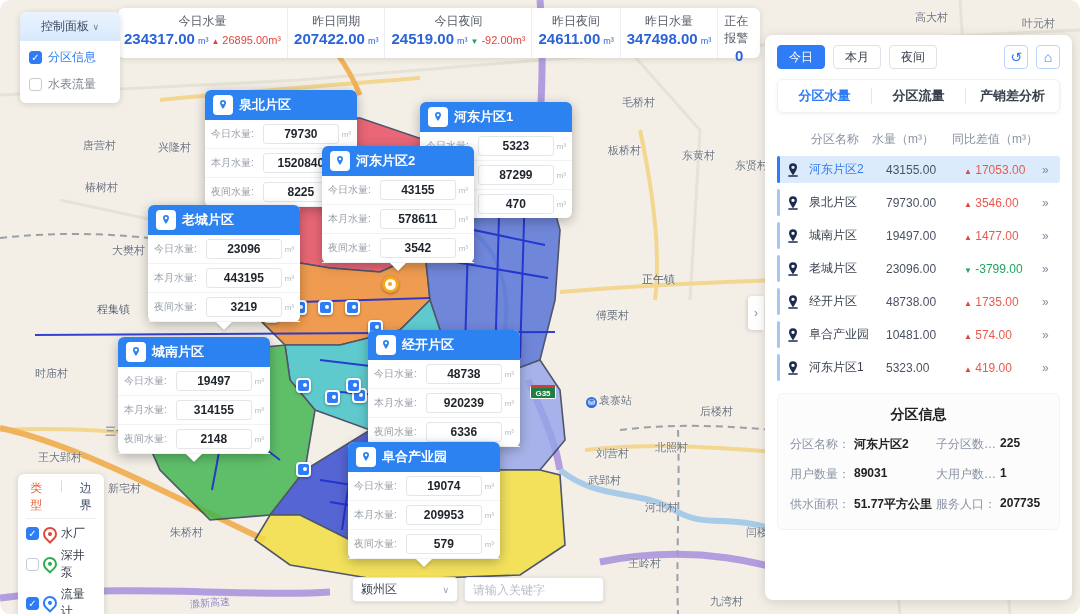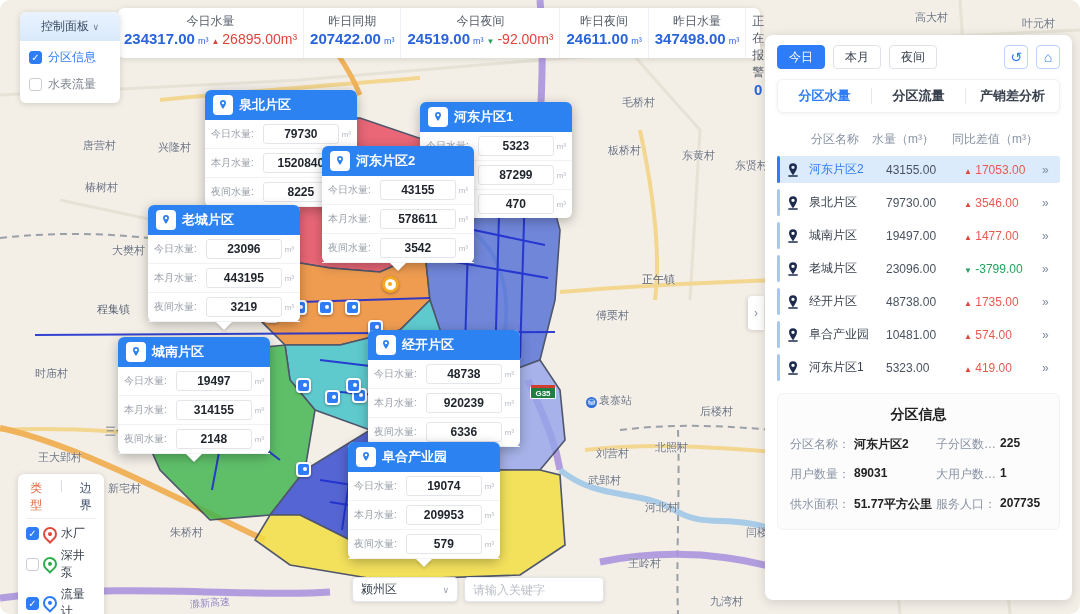--- a/index.html
+++ b/index.html
@@ -22,21 +22,21 @@
   .marker.sel:after{ background:#f5a623; left:3px; top:3px; }
 
   
   #statsbar { position:absolute; left:118px; top:8px; width:642px; height:50px; background:#fff; border-radius:6px; box-shadow:0 1px 6px rgba(0,0,0,.12); display:flex; z-index:6; }
   .stat { flex:1; padding:5px 6px 3px; border-right:1px solid #eceff3; display:flex; flex-direction:column; align-items:center; justify-content:flex-start; }
   .stat:last-child { border-right:none; }
   .stat .lb { font-size:12px; color:#555b66; }
   .stat .val-row { display:flex; align-items:baseline; gap:3px; white-space:nowrap; }
   .stat .val { font-size:15px; color:#2a64d9; font-weight:bold; }
   .stat .unit { font-size:9px; color:#2a64d9; }
-  .stat .delta { font-size:14px; }
+  .stat .delta { font-size:11px; }
   .delta.up { color:#e0453a; }
   .delta.dn { color:#e0453a; }
   .tri-up { color:#e0453a; font-size:8px; }
   .tri-dn { color:#23a35c; font-size:8px; }
   .stat.w-big { flex:1.5; }
   .stat.w-sm  { flex:0.8; }
 
   
   #ctrl { position:absolute; left:20px; top:12px; width:100px; z-index:6; background:#fff; border-radius:6px; box-shadow:0 1px 6px rgba(0,0,0,.15); overflow:hidden; }
   #ctrl .hd { background:linear-gradient(#eaf3fe,#d8e9fc); padding:6px 8px; font-size:12px; color:#3a4a63; text-align:center; cursor:pointer; }

